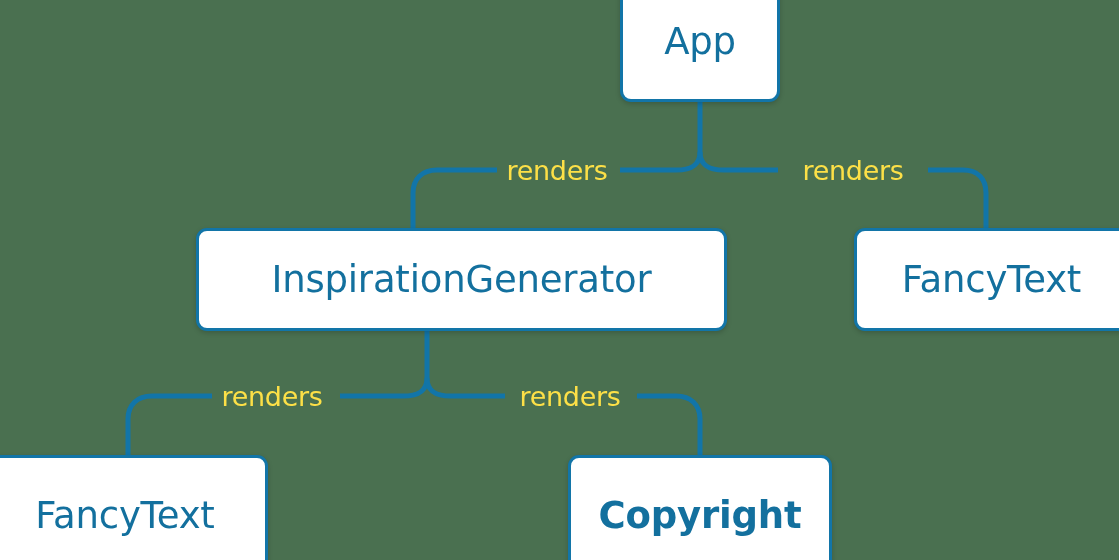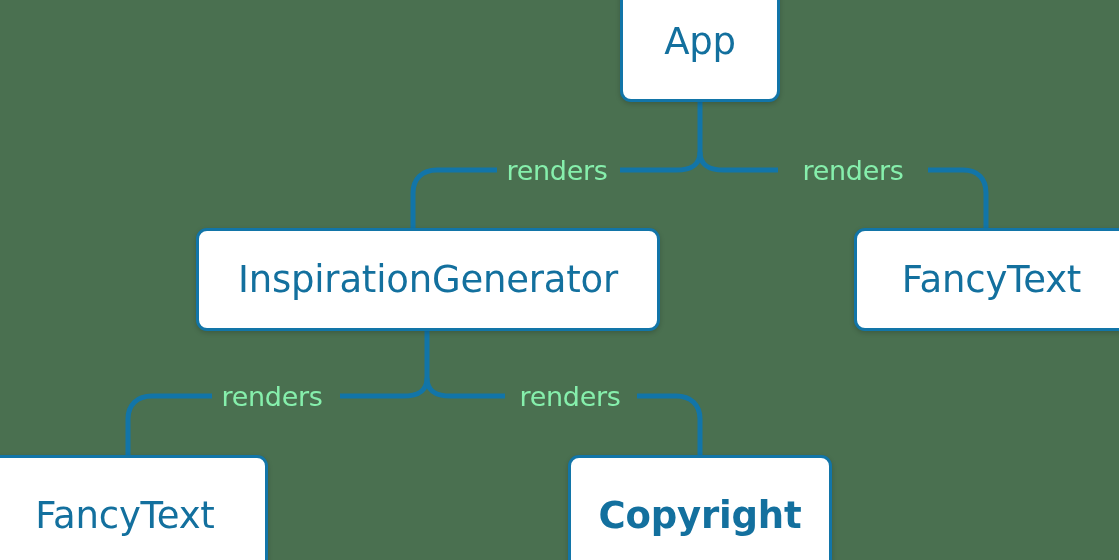--- a/index.html
+++ b/index.html
@@ -48,21 +48,21 @@
     width: 160px;
     height: 118px;
     border-radius: 0 0 11px 11px;
     border-top: none;
   }
   #node-app .node-label { font-size: 37px; }
 
   #node-inspiration {
     left: 196px;
     top: 228px;
-    width: 464px;
+    width: 531px;
     height: 103px;
   }
   #node-inspiration .node-label { font-size: 37px; }
 
   #node-fancytext-right {
     left: 854px;
     top: 228px;
     width: 275px;
     height: 103px;
   }
@@ -79,21 +79,21 @@
   #node-copyright {
     left: 568px;
     top: 455px;
     width: 264px;
     height: 120px;
   }
   #node-copyright .node-label { font-size: 37px; font-weight: bold; }
 
   .edge-label {
     position: absolute;
-    color: #86efac;
+    color: #fde047;
     font-family: "DejaVu Sans", sans-serif;
     font-size: 27px;
     font-weight: 400;
     letter-spacing: -0.3px;
     white-space: nowrap;
     transform: translate(-50%, -50%);
   }
   #edge-label-app-inspiration { left: 557px; top: 170px; }
   #edge-label-app-fancytext   { left: 853px; top: 170px; }
   #edge-label-ig-fancytext    { left: 272px; top: 396px; }

